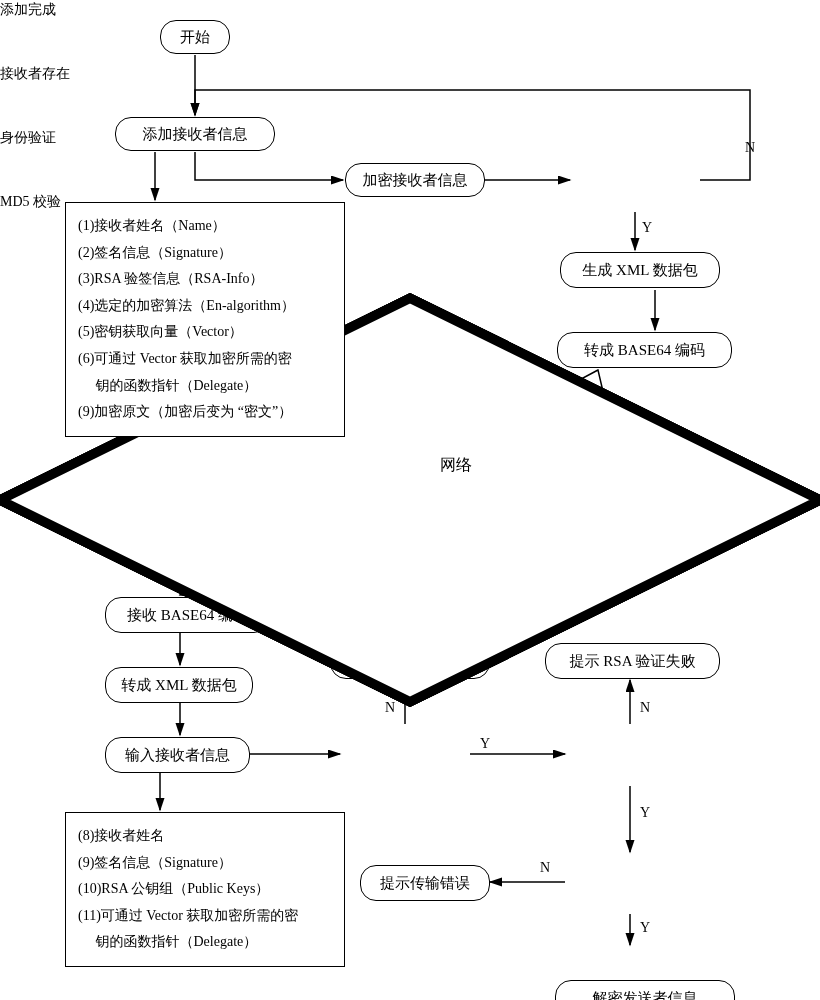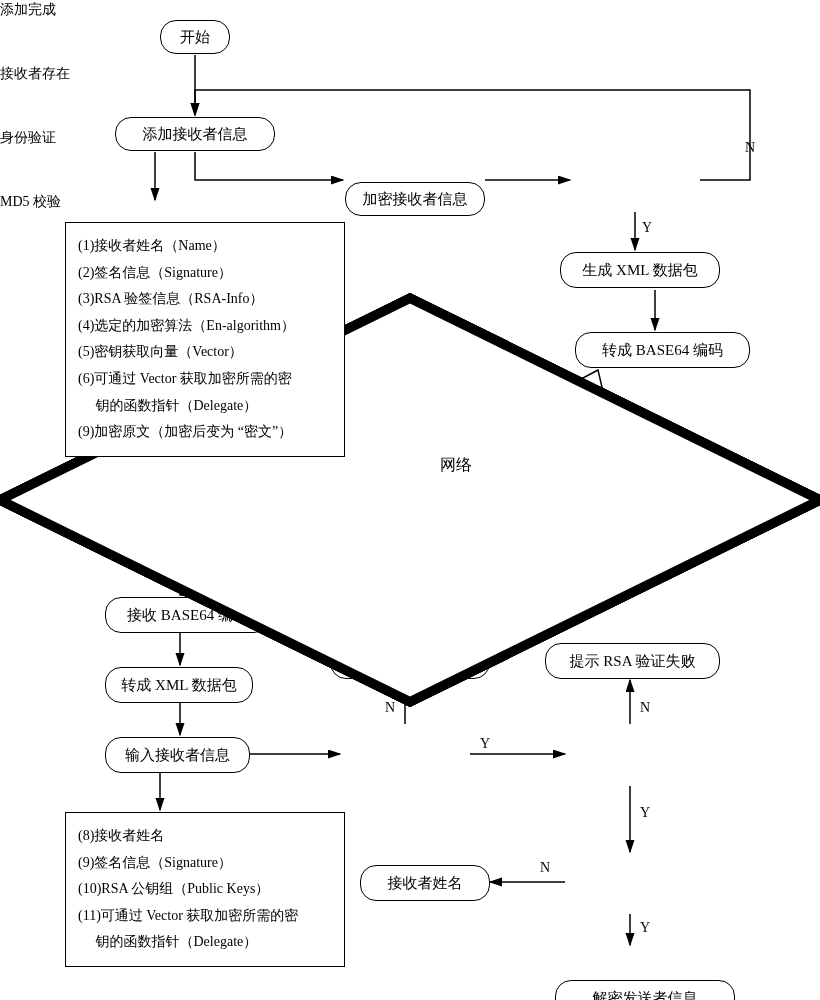--- a/index.html
+++ b/index.html
@@ -58,32 +58,32 @@
 
   <line x1="565" y1="882" x2="490" y2="882" stroke="#000" stroke-width="1.5" marker-end="url(#ah)"></line>
 
   <line x1="630" y1="914" x2="630" y2="945" stroke="#000" stroke-width="1.5" marker-end="url(#ah)"></line>
 </svg>
 
 <div class="node rounded" style="left:160px; top:20px; width:70px; height:34px;">开始</div>
 
 <div class="node rounded" style="left:115px; top:117px; width:160px; height:34px;">添加接收者信息</div>
 
-<div class="node rounded" style="left:345px; top:163px; width:140px; height:34px;margin-top:19px;">加密接收者信息</div>
+<div class="node rounded" style="left:345px; top:163px; width:140px; height:34px;">加密接收者信息</div>
 
 <div class="diamond" style="left:572px; top:148px; width:130px; height:64px;">
   <svg class="dsvg" viewBox="0 0 130 64">
       <polygon points="65,0 130,32 65,64 0,32" fill="#fff" stroke="#000" stroke-width="1.5"></polygon>
     </svg>
   <span class="dtxt">添加完成</span>
 </div>
 
 <div class="node rounded" style="left:560px; top:252px; width:160px; height:36px;">生成 XML 数据包</div>
 
-<div class="node rounded" style="left:575px; top:332px; width:175px; height:36px;">转成 BASE64 编码</div>
+<div class="node rounded" style="left:557px; top:332px; width:175px; height:36px;">转成 BASE64 编码</div>
 
 <div class="node rounded" style="left:105px; top:597px; width:165px; height:36px;">接收 BASE64 编码</div>
 
 <div class="node rounded" style="left:105px; top:667px; width:148px; height:36px;">转成 XML 数据包</div>
 
 <div class="node rounded" style="left:105px; top:737px; width:145px; height:36px;">输入接收者信息</div>
 
 <div class="node rounded" style="left:330px; top:643px; width:160px; height:36px;">提示无可接收信息</div>
 
 <div class="node rounded" style="left:545px; top:643px; width:175px; height:36px;">提示 RSA 验证失败</div>
@@ -95,32 +95,32 @@
   <span class="dtxt">接收者存在</span>
 </div>
 
 <div class="diamond" style="left:565px; top:723px; width:130px; height:64px;">
   <svg class="dsvg" viewBox="0 0 130 64">
       <polygon points="65,0 130,32 65,64 0,32" fill="#fff" stroke="#000" stroke-width="1.5"></polygon>
     </svg>
   <span class="dtxt">身份验证</span>
 </div>
 
-<div class="node rounded" style="left:360px; top:865px; width:130px; height:36px;">接收者姓名</div>
+<div class="node rounded" style="left:360px; top:865px; width:130px; height:36px;">提示传输错误</div>
 
 <div class="diamond" style="left:565px; top:851px; width:130px; height:64px;">
   <svg class="dsvg" viewBox="0 0 130 64">
       <polygon points="65,0 130,32 65,64 0,32" fill="#fff" stroke="#000" stroke-width="1.5"></polygon>
     </svg>
   <span class="dtxt">MD5 校验</span>
 </div>
 
 <div class="node rounded" style="left:555px; top:980px; width:180px; height:36px;">解密发送者信息</div>
 
-<div class="info-box" style="left:65px; top:202px; width:280px;margin-top:20px;">
+<div class="info-box" style="left:65px; top:202px; width:280px;">
   <p>(1)接收者姓名（Name）</p>
   <p>(2)签名信息（Signature）</p>
   <p>(3)RSA 验签信息（RSA-Info）</p>
   <p>(4)选定的加密算法（En-algorithm）</p>
   <p>(5)密钥获取向量（Vector）</p>
   <p>(6)可通过 Vector 获取加密所需的密</p>
   <p>　 钥的函数指针（Delegate）</p>
   <p>(9)加密原文（加密后变为 “密文”）</p>
 </div>
 

